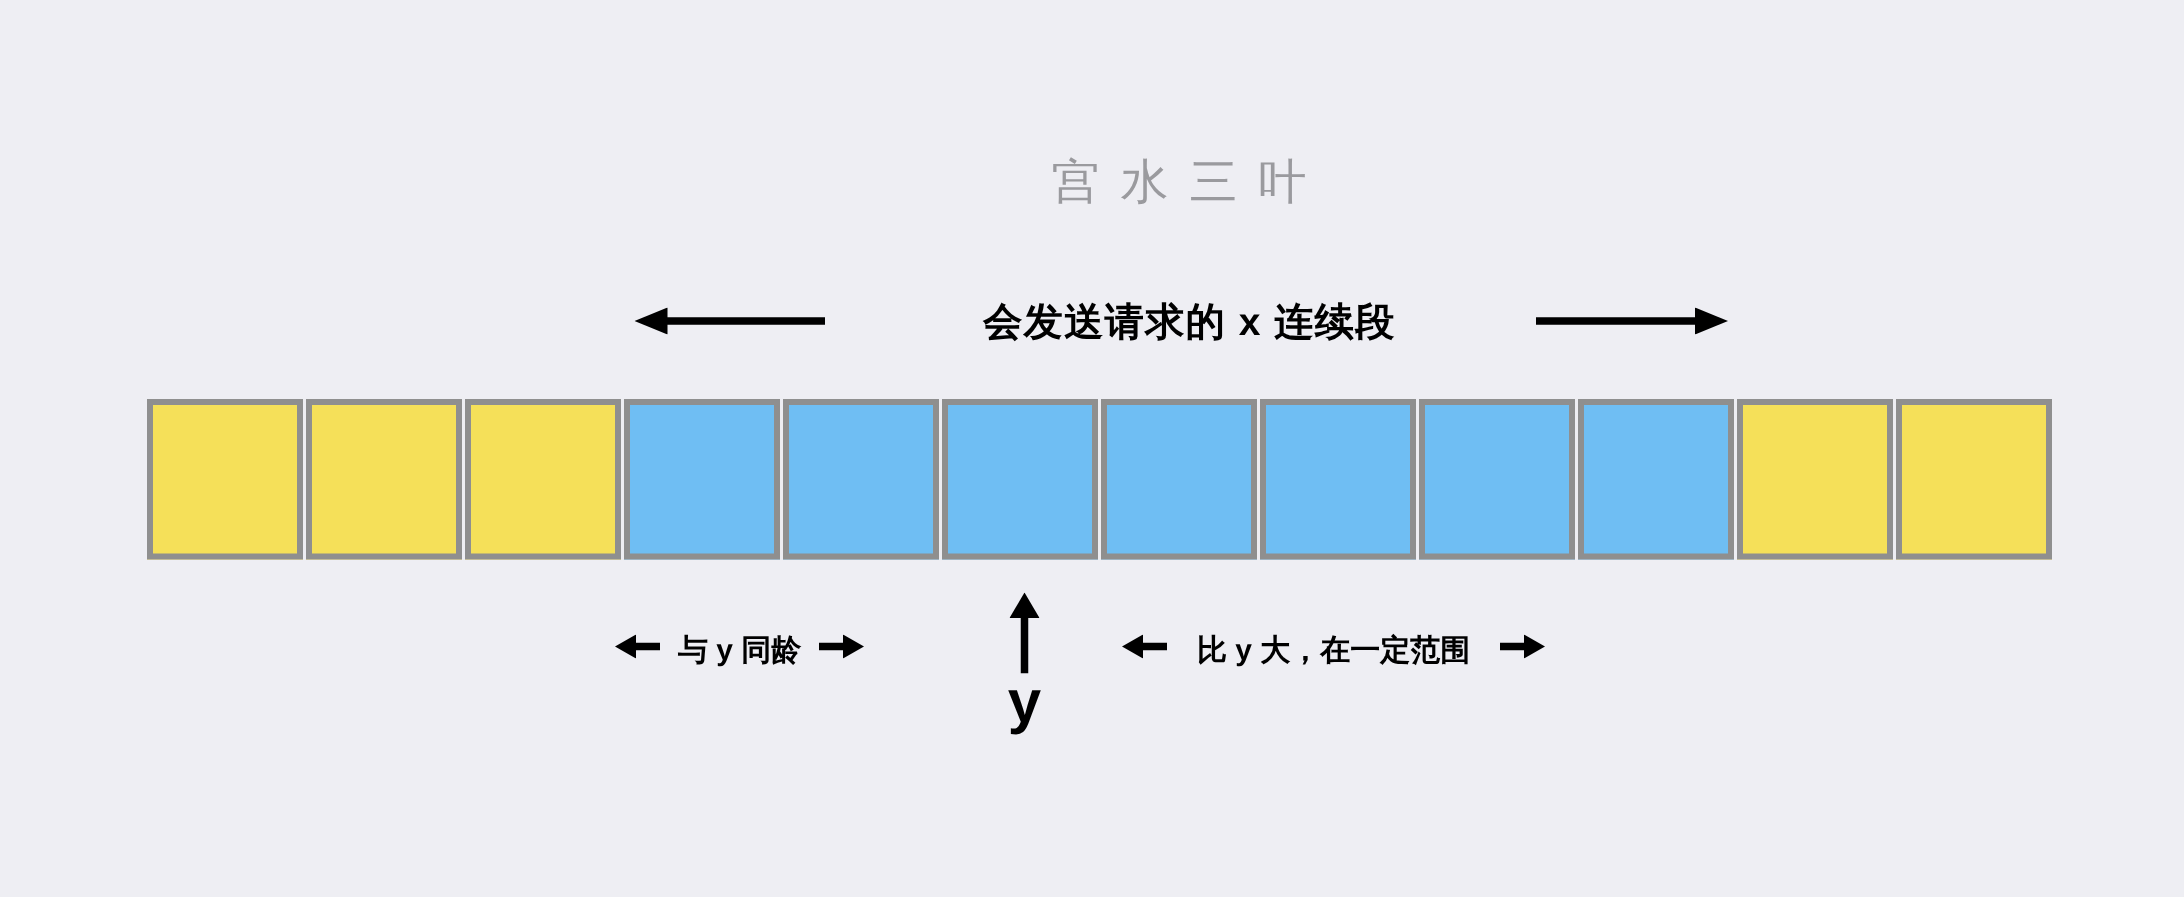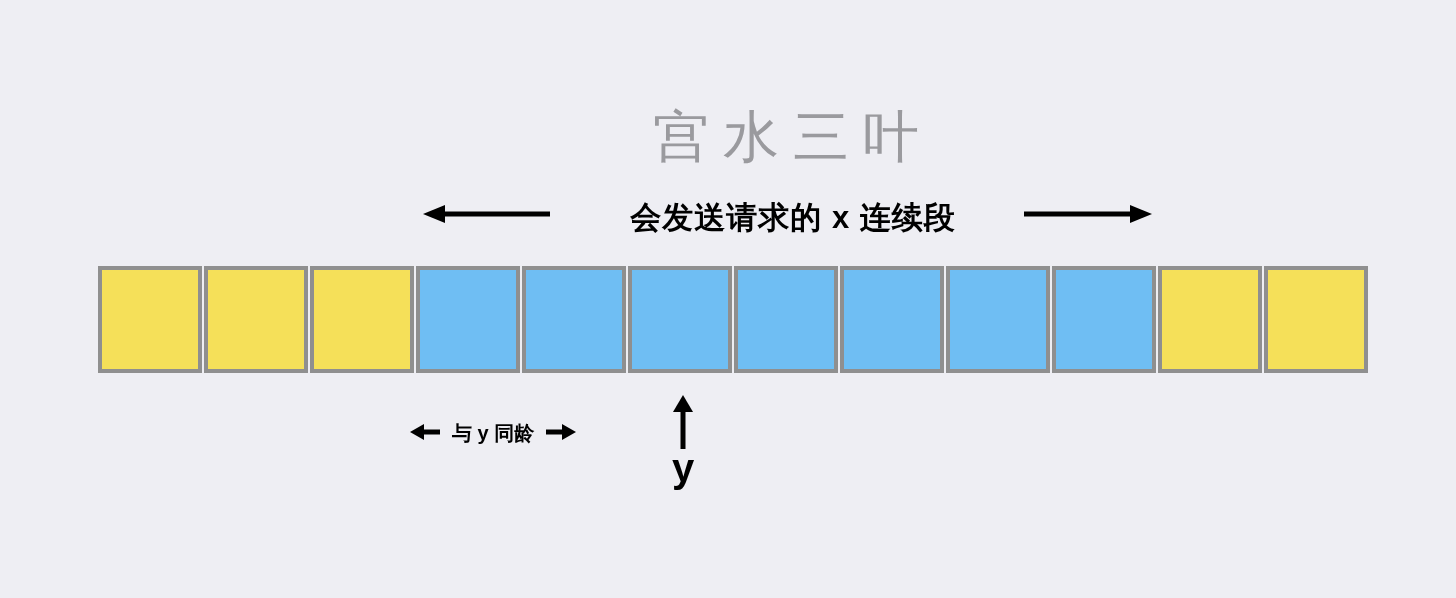--- a/index.html
+++ b/index.html
@@ -8,27 +8,27 @@
     width:1456px;height:598px;
     background:var(--bg,#EEEEF3);
     color:var(--text,#000);
     font-family:"Liberation Sans",sans-serif;
     overflow:hidden;
   }
   .watermark{
     position:absolute;top:100px;left:793px;
     transform:translateX(-50%);
     font-family:"DejaVu Serif",serif;
-    font-size:56px;letter-spacing:14px;
+    font-size:32px;letter-spacing:14px;
     color:var(--watermark,#9A9A9E);
     white-space:nowrap;
   }
   .title{
     position:absolute;top:197px;left:620px;width:346px;
-    text-align:center;font-size:31px;font-weight:700;
+    text-align:center;font-size:26px;font-weight:700;
     letter-spacing:1px;white-space:nowrap;
   }
   .arrow{position:absolute;display:block;}
   .arrow svg{display:block;}
   .long-left-arrow{left:423px;top:205px;}
   .long-right-arrow{left:1024px;top:205px;}
   .up-arrow{left:673px;top:395px;}
   .cell-row{
     position:absolute;left:98px;top:266px;
     width:1270px;height:107px;
@@ -104,14 +104,29 @@
 
   <span class="arrow up-arrow">
     <svg width="20" height="54" viewBox="0 0 20 54" fill="currentColor">
       <polygon points="0,17 10,0 20,17"></polygon>
       <rect x="7.5" y="12" width="5" height="42"></rect>
     </svg>
   </span>
 
   <div class="y-label">y</div>
 
+  <div class="annotation annotation-right">
+    <span class="arrow-inline">
+      <svg width="30" height="16" viewBox="0 0 30 16" fill="currentColor">
+        <polygon points="14,0 0,8 14,16"></polygon>
+        <rect x="10" y="5.5" width="20" height="5"></rect>
+      </svg>
+    </span>
+    <span>比 y 大，在一定范围</span>
+    <span class="arrow-inline">
+      <svg width="30" height="16" viewBox="0 0 30 16" fill="currentColor">
+        <rect x="0" y="5.5" width="20" height="5"></rect>
+        <polygon points="16,0 30,8 16,16"></polygon>
+      </svg>
+    </span>
+  </div>
 
 </div>
 
 </body></html>

